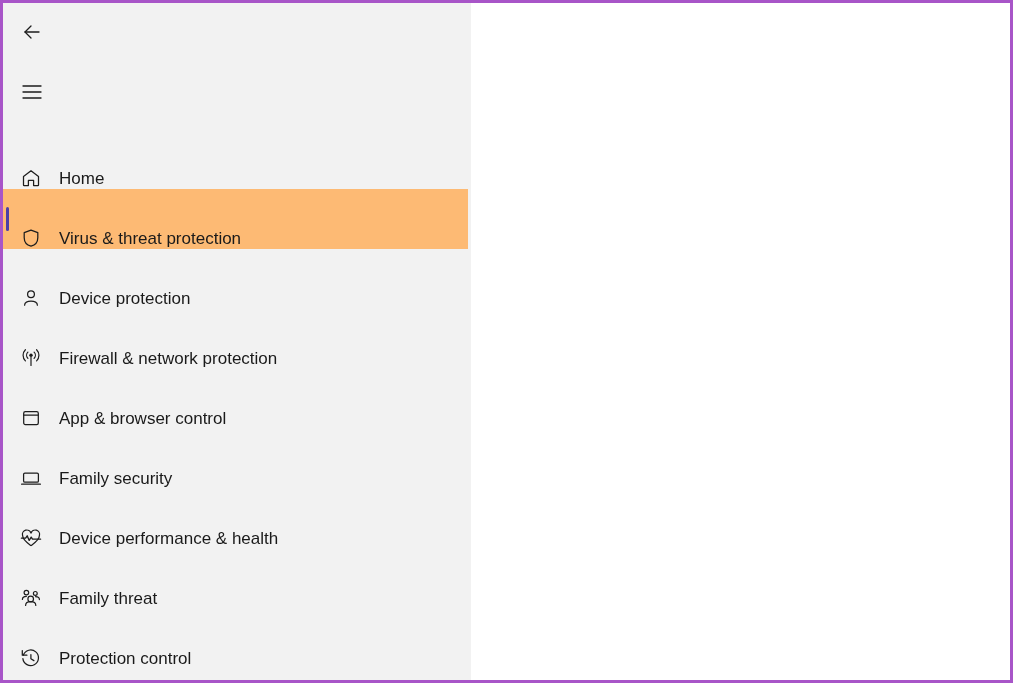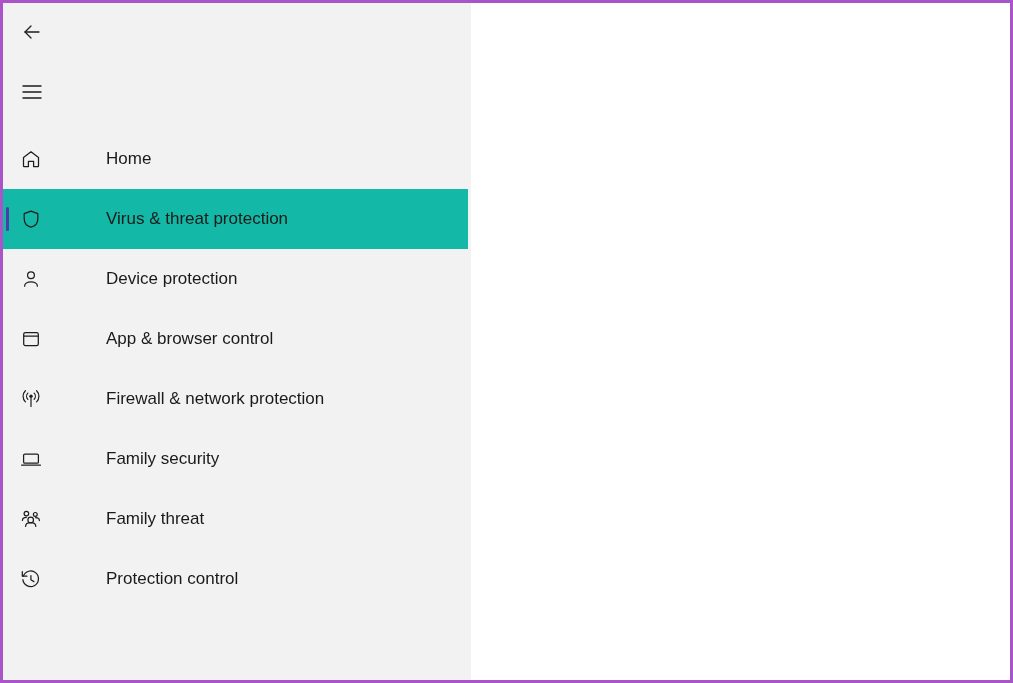--- a/index.html
+++ b/index.html
@@ -76,25 +76,24 @@
   #nav-list {
     position:absolute;
     left:0; top:126px;
     width:100%;
   }
   .nav-item {
     position:relative;
     width:465px;
     height:60px;
     display:flex;
-    align-items:center;
+    align-items:flex-end;
     cursor:pointer;
-    gap:47px;
-  }
-  .nav-item.selected { background:#14b8a6; }
+  }
+  .nav-item.selected { background:#fdba74; }
   .nav-item.selected .accent {
     position:absolute;
     left:3px; top:18px;
     width:3px; height:24px;
     border-radius:2px;
     background:#4b3fa7;
   }
   .nav-icon {
     width:56px;
     min-width:56px;
@@ -172,54 +171,64 @@
             <circle cx="11" cy="7.3" r="3.4"></circle>
             <path d="M4.6 18.2c0-2.6 2.9-4.2 6.4-4.2s6.4 1.6 6.4 4.2"></path>
           </svg>
         </span>
         <span class="nav-label">Device protection</span>
       </div>
 
       <div class="nav-item">
 
         <span class="nav-icon">
-          <svg width="22" height="22" viewBox="0 0 22 22" fill="none" stroke="currentColor" stroke-width="1.25" stroke-linecap="round" stroke-linejoin="round">
-            <rect x="3.7" y="4.6" width="14.6" height="13" rx="1.6"></rect>
-            <path d="M3.7 8.1h14.6"></path>
-          </svg>
-        </span>
-        <span class="nav-label">App &amp; browser control</span>
-      </div>
-
-      <div class="nav-item">
-
-        <span class="nav-icon">
           <svg width="24" height="22" viewBox="0 0 24 22" fill="none" stroke="currentColor" stroke-width="1.2" stroke-linecap="round" stroke-linejoin="round">
             <circle cx="12" cy="8.3" r="1.7" fill="currentColor" stroke="none"></circle>
             <path d="M12 10v8.4"></path>
             <path d="M8.9 5.2a4.4 4.4 0 0 0 0 6.2"></path>
             <path d="M15.1 5.2a4.4 4.4 0 0 1 0 6.2"></path>
             <path d="M6.4 2.7a7.9 7.9 0 0 0 0 11.2"></path>
             <path d="M17.6 2.7a7.9 7.9 0 0 1 0 11.2"></path>
           </svg>
         </span>
         <span class="nav-label">Firewall &amp; network protection</span>
       </div>
 
       <div class="nav-item">
 
         <span class="nav-icon">
+          <svg width="22" height="22" viewBox="0 0 22 22" fill="none" stroke="currentColor" stroke-width="1.25" stroke-linecap="round" stroke-linejoin="round">
+            <rect x="3.7" y="4.6" width="14.6" height="13" rx="1.6"></rect>
+            <path d="M3.7 8.1h14.6"></path>
+          </svg>
+        </span>
+        <span class="nav-label">App &amp; browser control</span>
+      </div>
+
+      <div class="nav-item">
+
+        <span class="nav-icon">
           <svg width="24" height="22" viewBox="0 0 24 22" fill="none" stroke="currentColor" stroke-width="1.25" stroke-linecap="round" stroke-linejoin="round">
             <rect x="4.6" y="6" width="14.8" height="9.2" rx="1.3"></rect>
             <path d="M2.6 17.2h18.8"></path>
           </svg>
         </span>
         <span class="nav-label">Family security</span>
       </div>
 
+      <div class="nav-item">
+
+        <span class="nav-icon">
+          <svg width="24" height="22" viewBox="0 0 24 22" fill="none" stroke="currentColor" stroke-width="1.25" stroke-linecap="round" stroke-linejoin="round">
+            <path d="M12 18.6C9.2 16.6 3.6 13 3.6 8.6A3.9 3.9 0 0 1 12 6.2a3.9 3.9 0 0 1 8.4 2.4c0 4.4-5.6 8-8.4 10z"></path>
+            <path d="M2.4 11.2h4.2L8.2 8.8l2 4.6 2-3.3 1.3 2.1h8.1" stroke-width="1.3"></path>
+          </svg>
+        </span>
+        <span class="nav-label">Device performance &amp; health</span>
+      </div>
 
       <div class="nav-item">
 
         <span class="nav-icon">
           <svg width="24" height="22" viewBox="0 0 24 22" fill="none" stroke="currentColor" stroke-width="1.2" stroke-linecap="round" stroke-linejoin="round">
             <circle cx="7.4" cy="5.6" r="2.3"></circle>
             <circle cx="16.3" cy="6.4" r="1.9"></circle>
             <circle cx="11.7" cy="12" r="2.8"></circle>
             <path d="M3.4 12.4c0-1.9 1.8-3.1 4-3.1"></path>
             <path d="M20.4 12.6c0-1.8-1.7-2.9-3.8-2.9"></path>

